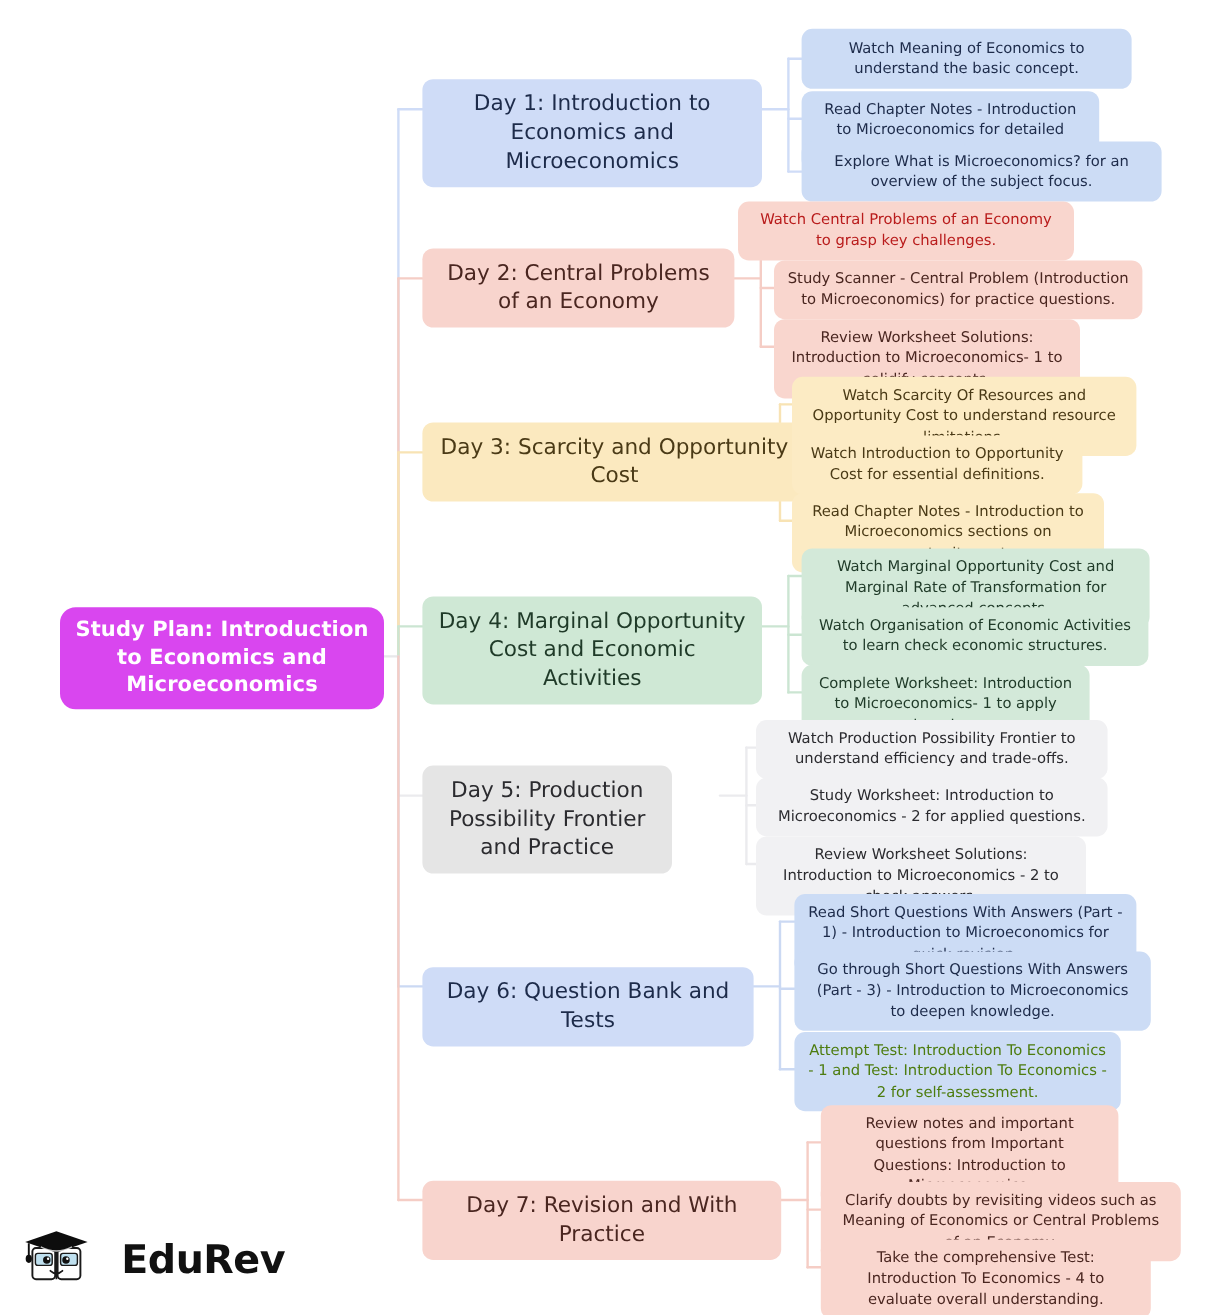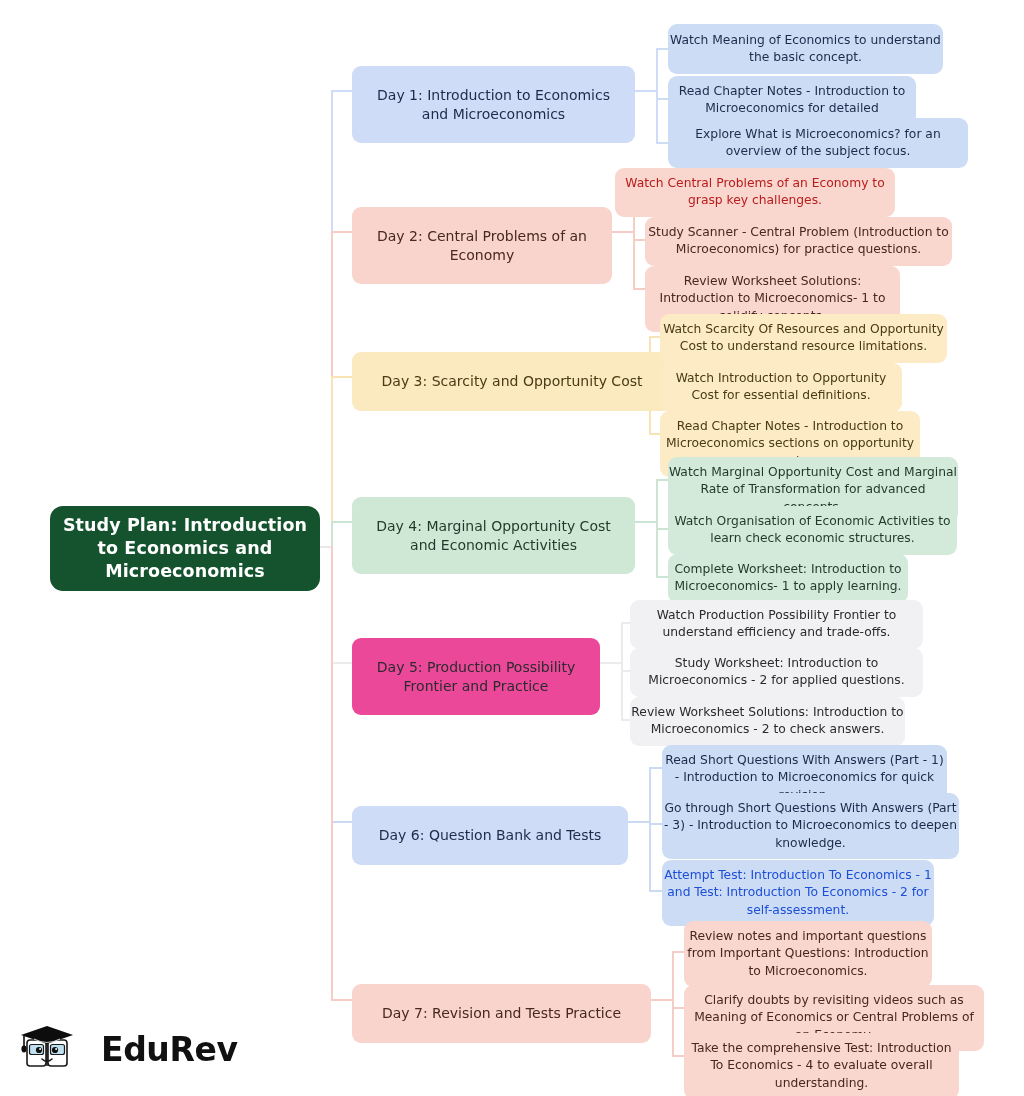--- a/index.html
+++ b/index.html
@@ -8,29 +8,29 @@
     font-family:"DejaVu Sans","Liberation Sans",sans-serif;
     position:relative;overflow:hidden;
   }
   #canvas{position:absolute;inset:0;}
   svg#links{position:absolute;left:0;top:0;width:1024px;height:1096px;pointer-events:none;}
 
   .node{position:absolute;box-sizing:border-box;border-radius:9px;
         display:flex;align-items:center;justify-content:center;text-align:center;}
 
   .root-node{
-    background:#14532d;color:#ffffff;border-radius:13px;
+    background:#d946ef;color:#ffffff;border-radius:13px;
     font-weight:bold;font-size:17.5px;line-height:1.32;
     padding:8px 10px;letter-spacing:.1px;text-align:center;
   }
   .day-node{
-    font-size:14px;line-height:1.33;padding:20px 12px;font-weight:400;
+    font-size:18px;line-height:1.33;padding:9px 12px;font-weight:400;
   }
   .leaf-node{
-    font-size:12.3px;line-height:1.42;padding:7px 1px;font-weight:400;
+    font-size:12.3px;line-height:1.42;padding:7px 11px;font-weight:400;
   }
   .logo{position:absolute;left:18px;top:1018px;width:215px;height:62px;
         display:flex;align-items:center;gap:23px;}
   .logo-mark{width:60px;height:58px;flex:0 0 auto;}
   .logo-text{font-size:33px;font-weight:bold;color:#111111;letter-spacing:-.4px;
              font-family:"DejaVu Sans","Liberation Sans",sans-serif;}
 </style>
 </head>
 <body>
 
@@ -98,29 +98,29 @@
       <div class="node leaf-node" style="left: 645px; top: 217px; width: 307px; min-height: 46px; background: rgb(249, 214, 206); color: rgb(74, 38, 32);">Study Scanner - Central Problem (Introduction to Microeconomics) for practice questions.</div>
       <div class="node leaf-node" style="left: 645px; top: 266px; width: 255px; min-height: 46px; background: rgb(249, 214, 206); color: rgb(74, 38, 32);">Review Worksheet Solutions: Introduction to Microeconomics- 1 to solidify concepts.</div>
       <div class="node day-node" style="left: 352px; top: 352px; width: 320px; min-height: 50px; background: rgb(251, 233, 191); color: rgb(74, 58, 22);">Day 3: Scarcity and Opportunity Cost</div>
       <div class="node leaf-node" style="left: 660px; top: 314px; width: 287px; min-height: 46px; background: rgb(252, 235, 196); color: rgb(74, 58, 22);">Watch Scarcity Of Resources and Opportunity Cost to understand resource limitations.</div>
       <div class="node leaf-node" style="left: 660px; top: 363px; width: 242px; min-height: 46px; background: rgb(252, 235, 196); color: rgb(74, 58, 22);">Watch Introduction to Opportunity Cost for essential definitions.</div>
       <div class="node leaf-node" style="left: 660px; top: 411px; width: 260px; min-height: 46px; background: rgb(252, 235, 196); color: rgb(74, 58, 22);">Read Chapter Notes - Introduction to Microeconomics sections on opportunity cost.</div>
       <div class="node day-node" style="left: 352px; top: 497px; width: 283px; min-height: 50px; background: rgb(207, 232, 213); color: rgb(31, 58, 40);">Day 4: Marginal Opportunity Cost and Economic Activities</div>
       <div class="node leaf-node" style="left: 668px; top: 457px; width: 290px; min-height: 46px; background: rgb(211, 233, 217); color: rgb(31, 58, 40);">Watch Marginal Opportunity Cost and Marginal Rate of Transformation for advanced concepts.</div>
       <div class="node leaf-node" style="left: 668px; top: 506px; width: 289px; min-height: 46px; background: rgb(211, 233, 217); color: rgb(31, 58, 40);">Watch Organisation of Economic Activities to learn check economic structures.</div>
       <div class="node leaf-node" style="left: 668px; top: 554px; width: 240px; min-height: 46px; background: rgb(211, 233, 217); color: rgb(31, 58, 40);">Complete Worksheet: Introduction to Microeconomics- 1 to apply learning.</div>
-      <div class="node day-node" style="left: 352px; top: 638px; width: 248px; min-height: 50px; background: #ec4899; color: rgb(43, 43, 47);">Day 5: Production Possibility Frontier and Practice</div>
+      <div class="node day-node" style="left: 352px; top: 638px; width: 208px; min-height: 50px; background: #e5e5e5; color: rgb(43, 43, 47);">Day 5: Production Possibility Frontier and Practice</div>
       <div class="node leaf-node" style="left: 630px; top: 600px; width: 293px; min-height: 46px; background: rgb(241, 241, 243); color: rgb(43, 43, 47);">Watch Production Possibility Frontier to understand efficiency and trade-offs.</div>
       <div class="node leaf-node" style="left: 630px; top: 648px; width: 293px; min-height: 46px; background: rgb(241, 241, 243); color: rgb(43, 43, 47);">Study Worksheet: Introduction to Microeconomics - 2 for applied questions.</div>
       <div class="node leaf-node" style="left: 630px; top: 697px; width: 275px; min-height: 46px; background: rgb(241, 241, 243); color: rgb(43, 43, 47);">Review Worksheet Solutions: Introduction to Microeconomics - 2 to check answers.</div>
       <div class="node day-node" style="left: 352px; top: 806px; width: 276px; min-height: 32px; background: rgb(207, 220, 247); color: rgb(29, 43, 74);">Day 6: Question Bank and Tests</div>
       <div class="node leaf-node" style="left: 662px; top: 745px; width: 285px; min-height: 46px; background: rgb(204, 220, 245); color: rgb(29, 43, 74);">Read Short Questions With Answers (Part - 1) - Introduction to Microeconomics for quick revision.</div>
       <div class="node leaf-node" style="left: 662px; top: 793px; width: 297px; min-height: 62px; background: rgb(204, 220, 245); color: rgb(29, 43, 74);">Go through Short Questions With Answers (Part - 3) - Introduction to Microeconomics to deepen knowledge.</div>
-      <div class="node leaf-node" style="left: 662px; top: 860px; width: 272px; min-height: 62px; background: rgb(204, 220, 245); color: #1d4ed8;">Attempt Test: Introduction To Economics - 1 and Test: Introduction To Economics - 2 for self-assessment.</div>
-      <div class="node day-node" style="left: 352px; top: 984px; width: 299px; min-height: 32px; background: rgb(248, 212, 205); color: rgb(74, 38, 32);">Day 7: Revision and Tests Practice</div>
+      <div class="node leaf-node" style="left: 662px; top: 860px; width: 272px; min-height: 62px; background: rgb(204, 220, 245); color: #4d7c0f;">Attempt Test: Introduction To Economics - 1 and Test: Introduction To Economics - 2 for self-assessment.</div>
+      <div class="node day-node" style="left: 352px; top: 984px; width: 299px; min-height: 32px; background: rgb(248, 212, 205); color: rgb(74, 38, 32);">Day 7: Revision and With Practice</div>
       <div class="node leaf-node" style="left: 684px; top: 921px; width: 248px; min-height: 62px; background: rgb(249, 214, 206); color: rgb(74, 38, 32);">Review notes and important questions from Important Questions: Introduction to Microeconomics.</div>
       <div class="node leaf-node" style="left: 684px; top: 985px; width: 300px; min-height: 46px; background: rgb(249, 214, 206); color: rgb(74, 38, 32);">Clarify doubts by revisiting videos such as Meaning of Economics or Central Problems of an Economy.</div>
       <div class="node leaf-node" style="left: 684px; top: 1033px; width: 275px; min-height: 46px; background: rgb(249, 214, 206); color: rgb(74, 38, 32);">Take the comprehensive Test: Introduction To Economics - 4 to evaluate overall understanding.</div>
     </div>
 
   <div class="logo">
     <span class="logo-mark">
       <svg viewBox="0 0 60 58" width="60" height="58">
         <g>
           <rect x="9" y="20" width="19" height="26" rx="3" fill="#ffffff" stroke="#1a1a1a" stroke-width="1.6"></rect>

